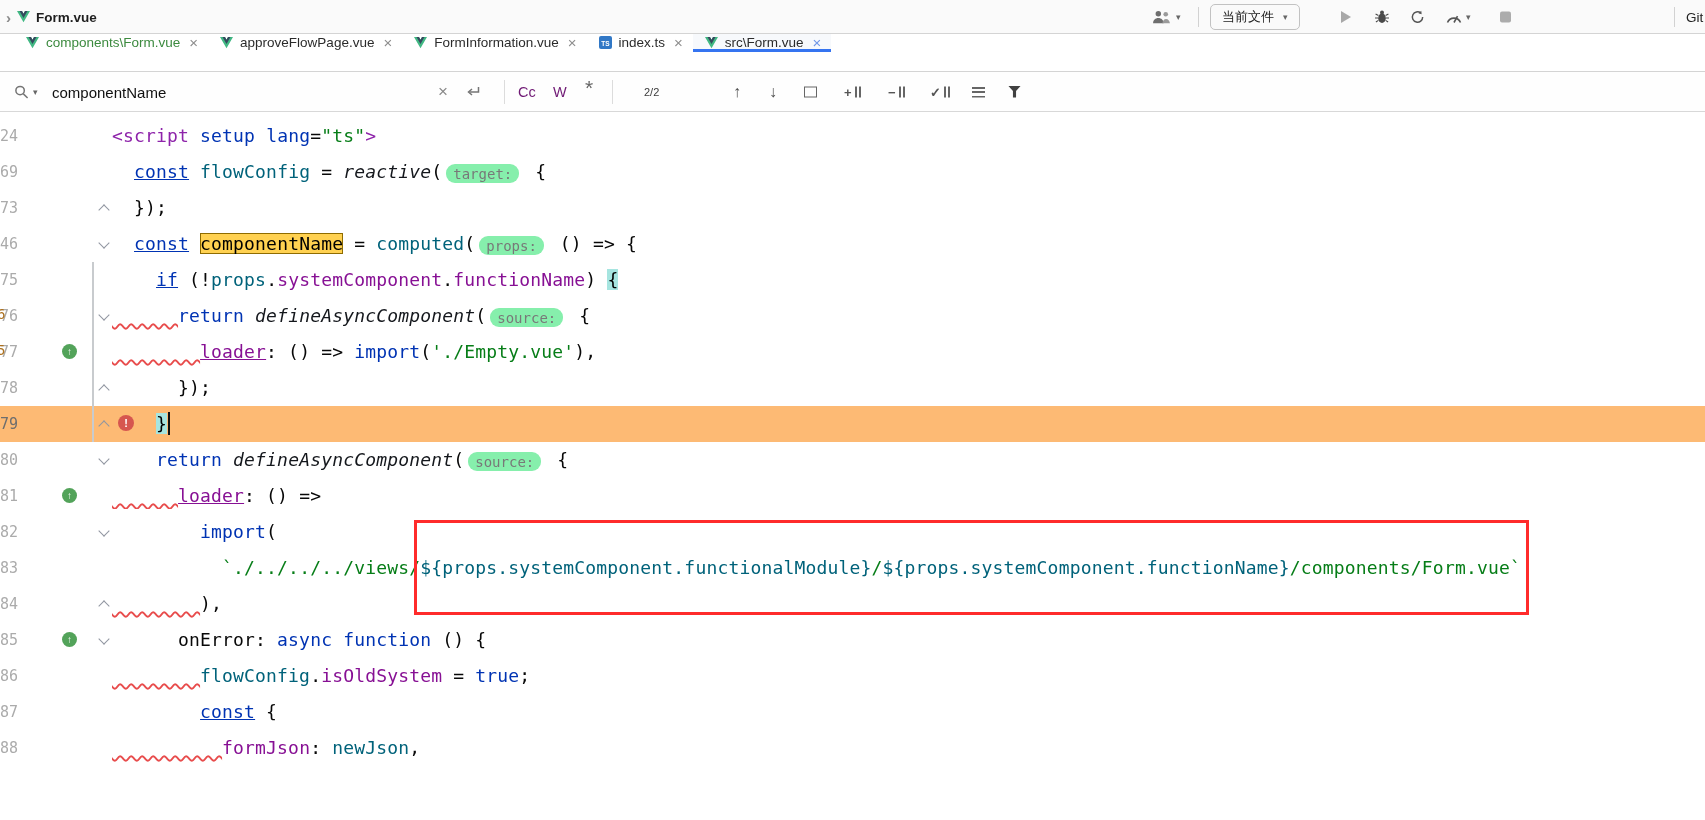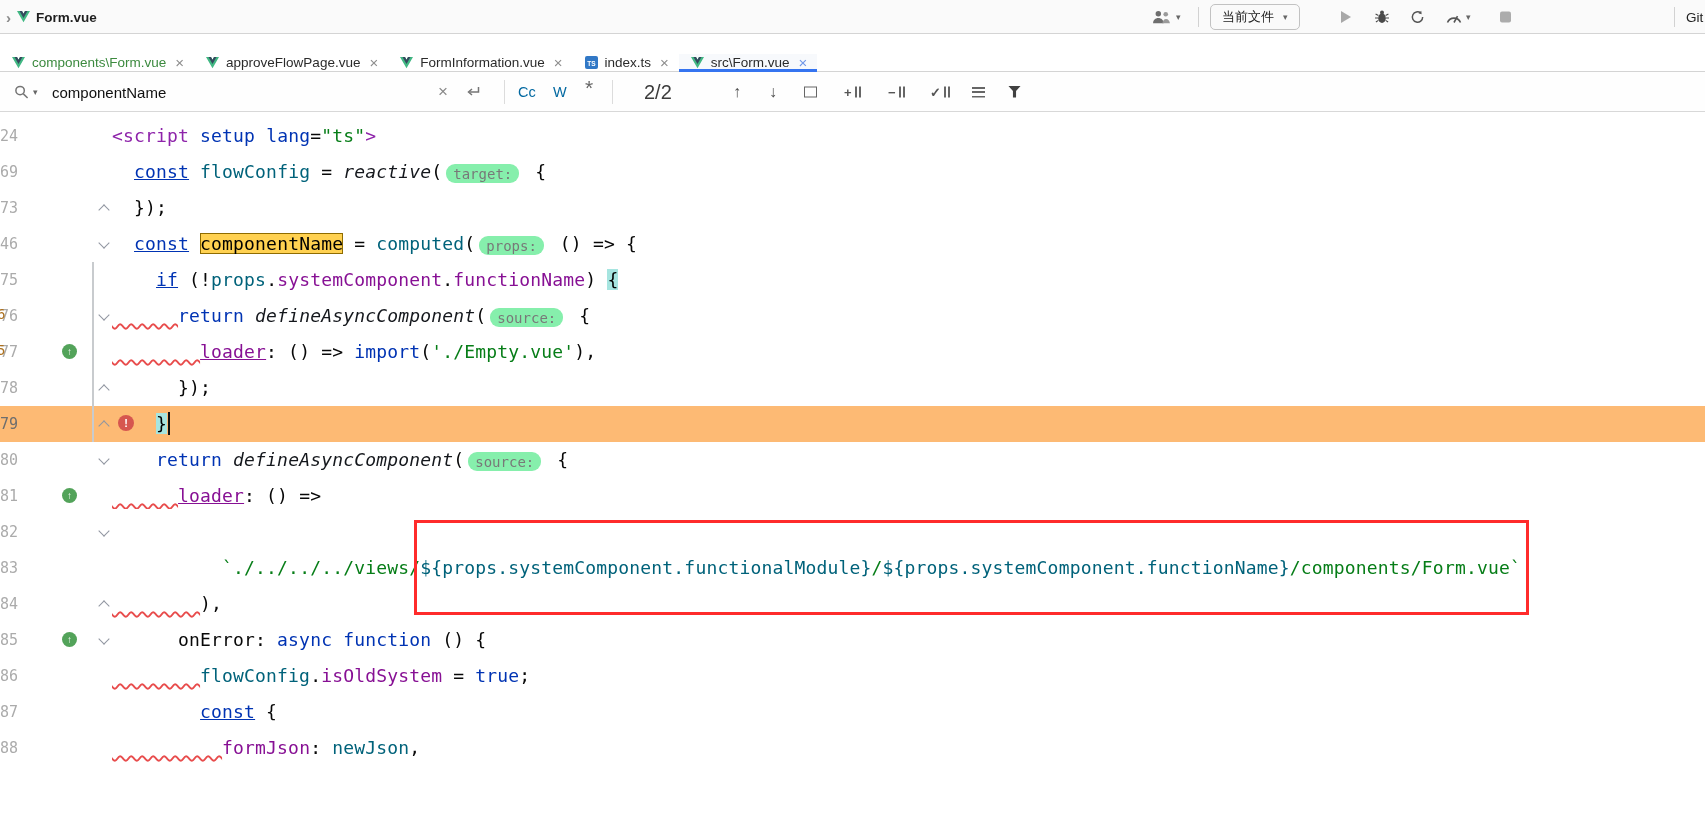--- a/index.html
+++ b/index.html
@@ -19,42 +19,42 @@
   .ddcaret { font-size:9px; color:#666; }
   .rcbtn { position:absolute; left:1210px; top:4px; height:26px;
     border:1px solid #C2C2C2; border-radius:5px; display:flex;
     align-items:center; gap:9px; padding:0 11px; font-size:13px; color:#222; }
   .stopsq { width:11px; height:11px; background:#ACACAC; border-radius:2px;
     display:inline-block; }
   .gitlbl { font-size:13.5px; color:#222; }
 
   
   .tabbar { height:38px; border-bottom:1px solid #D4D4D4; display:flex;
-    align-items:flex-end; background:#fff; }
+    align-items:flex-start; background:#fff; padding-left:14px; }
   .tab { display:flex; align-items:center; gap:7px; padding:0 10px 0 12px;
     position:relative; font-size:13.5px; color:#2b2b2b; cursor:default; }
   .tab.active { background:#F7F9FC; }
   .tab.active::after { content:""; position:absolute; left:0; right:0; bottom:-1px;
     height:3px; background:#3574F0; }
   .tabicon { display:flex; align-items:center; }
   .tablabel.added { color:#3C8A3F; }
   .tabclose { color:#8d8d8d; font-size:15px; margin-left:2px; }
   .tab.active .tabclose { color:#6f96e8; }
 
   
   .findbar { position:relative; height:40px; background:#FEFEFE;
     border-bottom:1px solid #D8D8D8; }
   .fb { position:absolute; top:50%; transform:translateY(-50%); display:flex;
     align-items:center; }
   .fquery { font-size:15px; color:#101010; }
   .fclear { font-size:17px; color:#8a8a8a; }
   .fsep { width:1px; height:24px; background:#DCDCDC; }
-  .ftog { font-size:14.5px; color:#0369a1; }
+  .ftog { font-size:14.5px; color:#701a75; }
   .frx { font-size:21px; color:#666; }
-  .fcount { font-size:20px; color:#3c3c3c; }
+  .fcount { font-size:11px; color:#3c3c3c; }
   .fnav { font-size:16px; color:#4f4f4f; }
   .finsel { width:13px; height:11px; border:1.5px solid #666; }
   .occ b { font-size:13px; font-weight:bold; color:#555; font-style:normal; }
   .occ i { width:6px; height:11px; border-left:2px solid #666;
     border-right:2px solid #666; margin-left:3px; display:inline-block; }
   .fhamb { width:13px; height:11px;
     background:repeating-linear-gradient(to bottom,#666 0 2px,transparent 2px 4.5px); }
   .ffunnel { width:13px; height:12px; background:#414141;
     clip-path:polygon(0 0,100% 0,62% 45%,62% 100%,38% 100%,38% 45%); }
 
@@ -321,20 +321,21 @@
       <span class="code"><span class="tp">    </span><span class="tk">return</span><span class="tp"> </span><span class="tfn">defineAsyncComponent</span><span class="tp">(</span><span class="hint">source:</span><span class="tp"> {</span></span>
     </div>
     <div class="row">
       <span class="ln">81</span>
       <span class="mark-g">↑</span>
       <span class="code"><span class="twavy">      </span><span class="tf tu">loader</span><span class="tp">: () =&gt;</span></span>
     </div>
     <div class="row">
       <span class="ln">82</span>
       <span class="fold d"></span>
+      <span class="code"><span class="tp">        </span><span class="tk">import</span><span class="tp">(</span></span>
     </div>
     <div class="row">
       <span class="ln">83</span>
       <span class="code"><span class="tp">          </span><span class="tstr">`./../../../views/</span><span class="boxwrap"><span class="tt">${props.systemComponent.functionalModule}</span><span class="tstr">/</span><span class="tt">${props.systemComponent.functionName}</span><span class="tstr">/components/Form.vue`</span></span></span>
     </div>
     <div class="row">
       <span class="ln">84</span>
       <span class="fold u"></span>
       <span class="code"><span class="twavy">        </span><span class="tp">),</span></span>
     </div>

